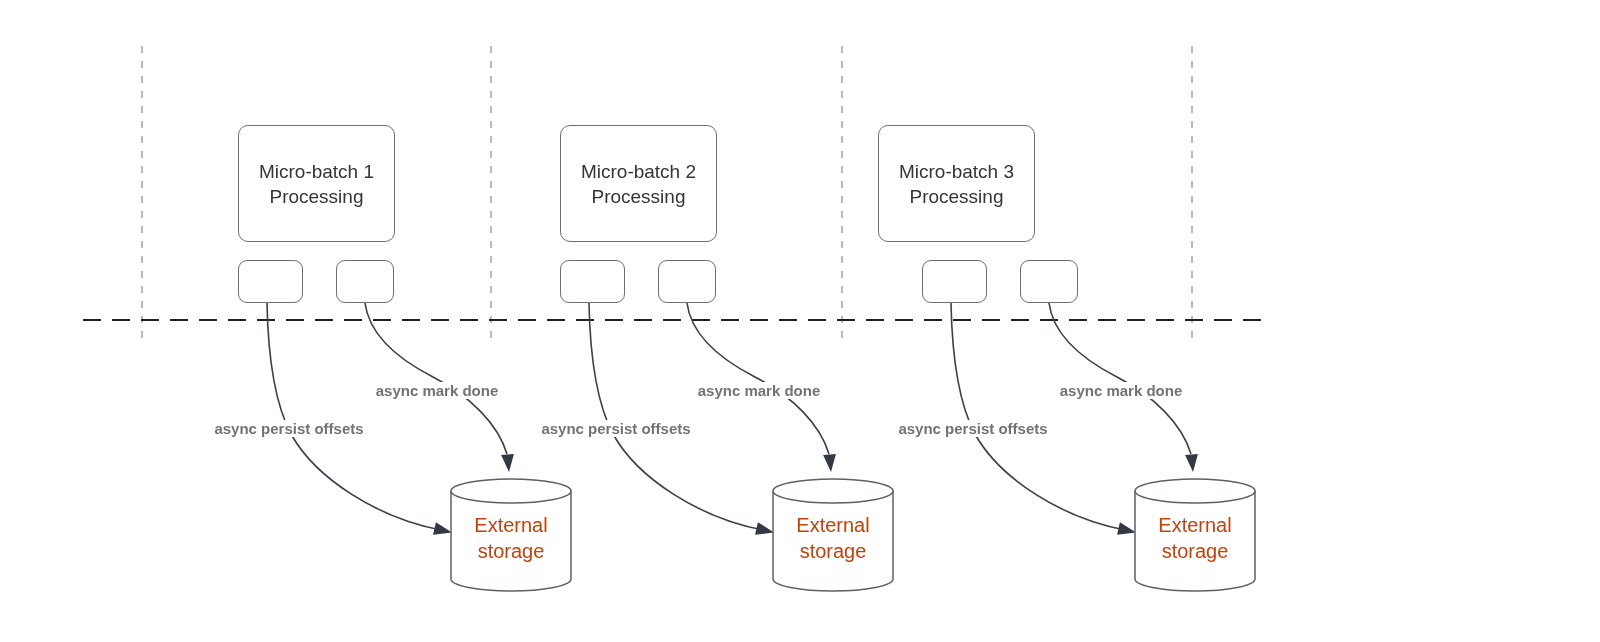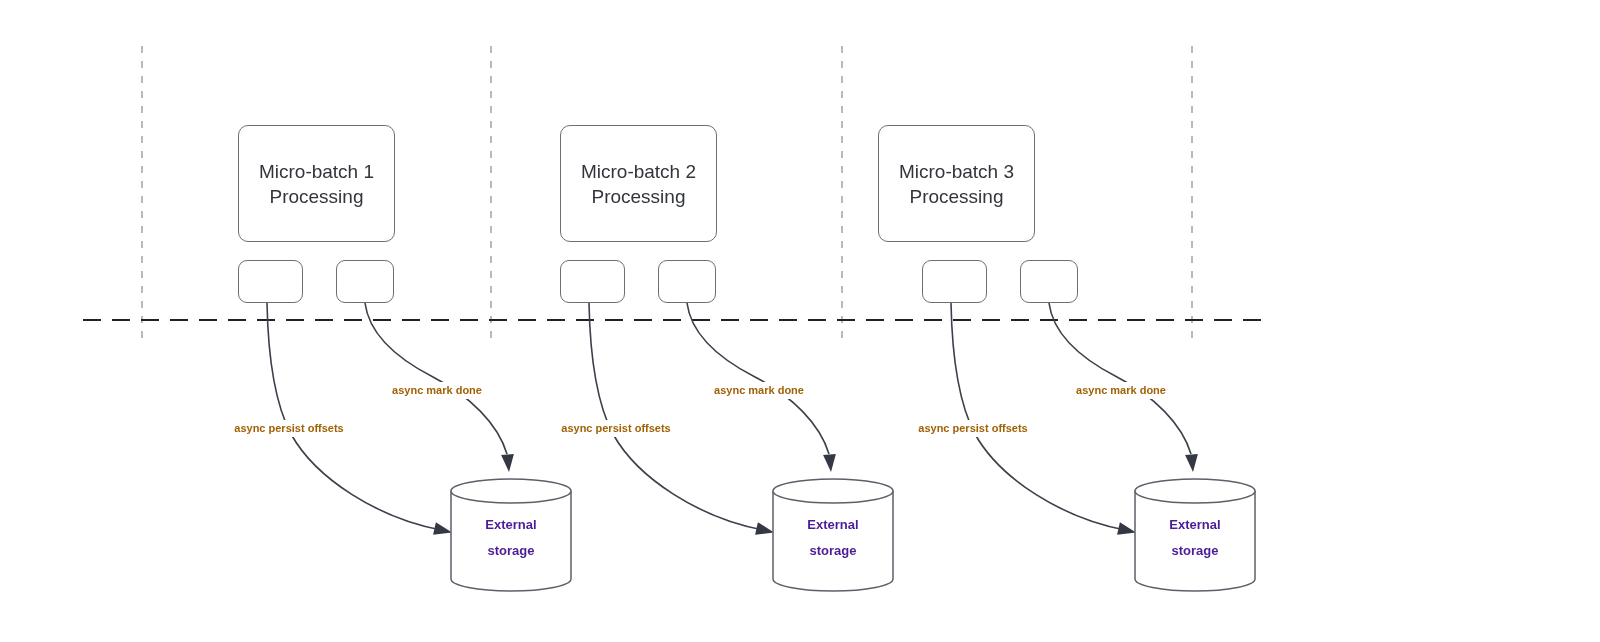--- a/index.html
+++ b/index.html
@@ -34,35 +34,34 @@
     border-radius:9px;
     background:#ffffff;
     box-sizing:border-box;
   }
   .smallbox.a { width:65px; }
   .smallbox.b { width:58px; }
 
   .edge-label {
     position:absolute;
     transform:translateX(-50%);
-    font-size:11px; font-weight:bold;
-    color:#a16207;
+    font-size:15px; font-weight:bold;
+    color:#737373;
     background:#ffffff;
     padding:0 4px;
     white-space:nowrap;
     line-height:17px;
   }
   .storage-label {
     position:absolute;
     transform:translateX(-50%);
     text-align:center;
-    font-size:13px; line-height:26px;
-    color:#4c1d95;
+    font-size:20px; line-height:26px;
+    color:#c2410c;
     white-space:pre-line;
-    font-weight:bold;
   }
   .time-label {
     position:absolute;
     left:1361px; top:258px;
     font-size:19px;
     color:#1d4ed8;
   }
 </style>
 </head>
 <body>

